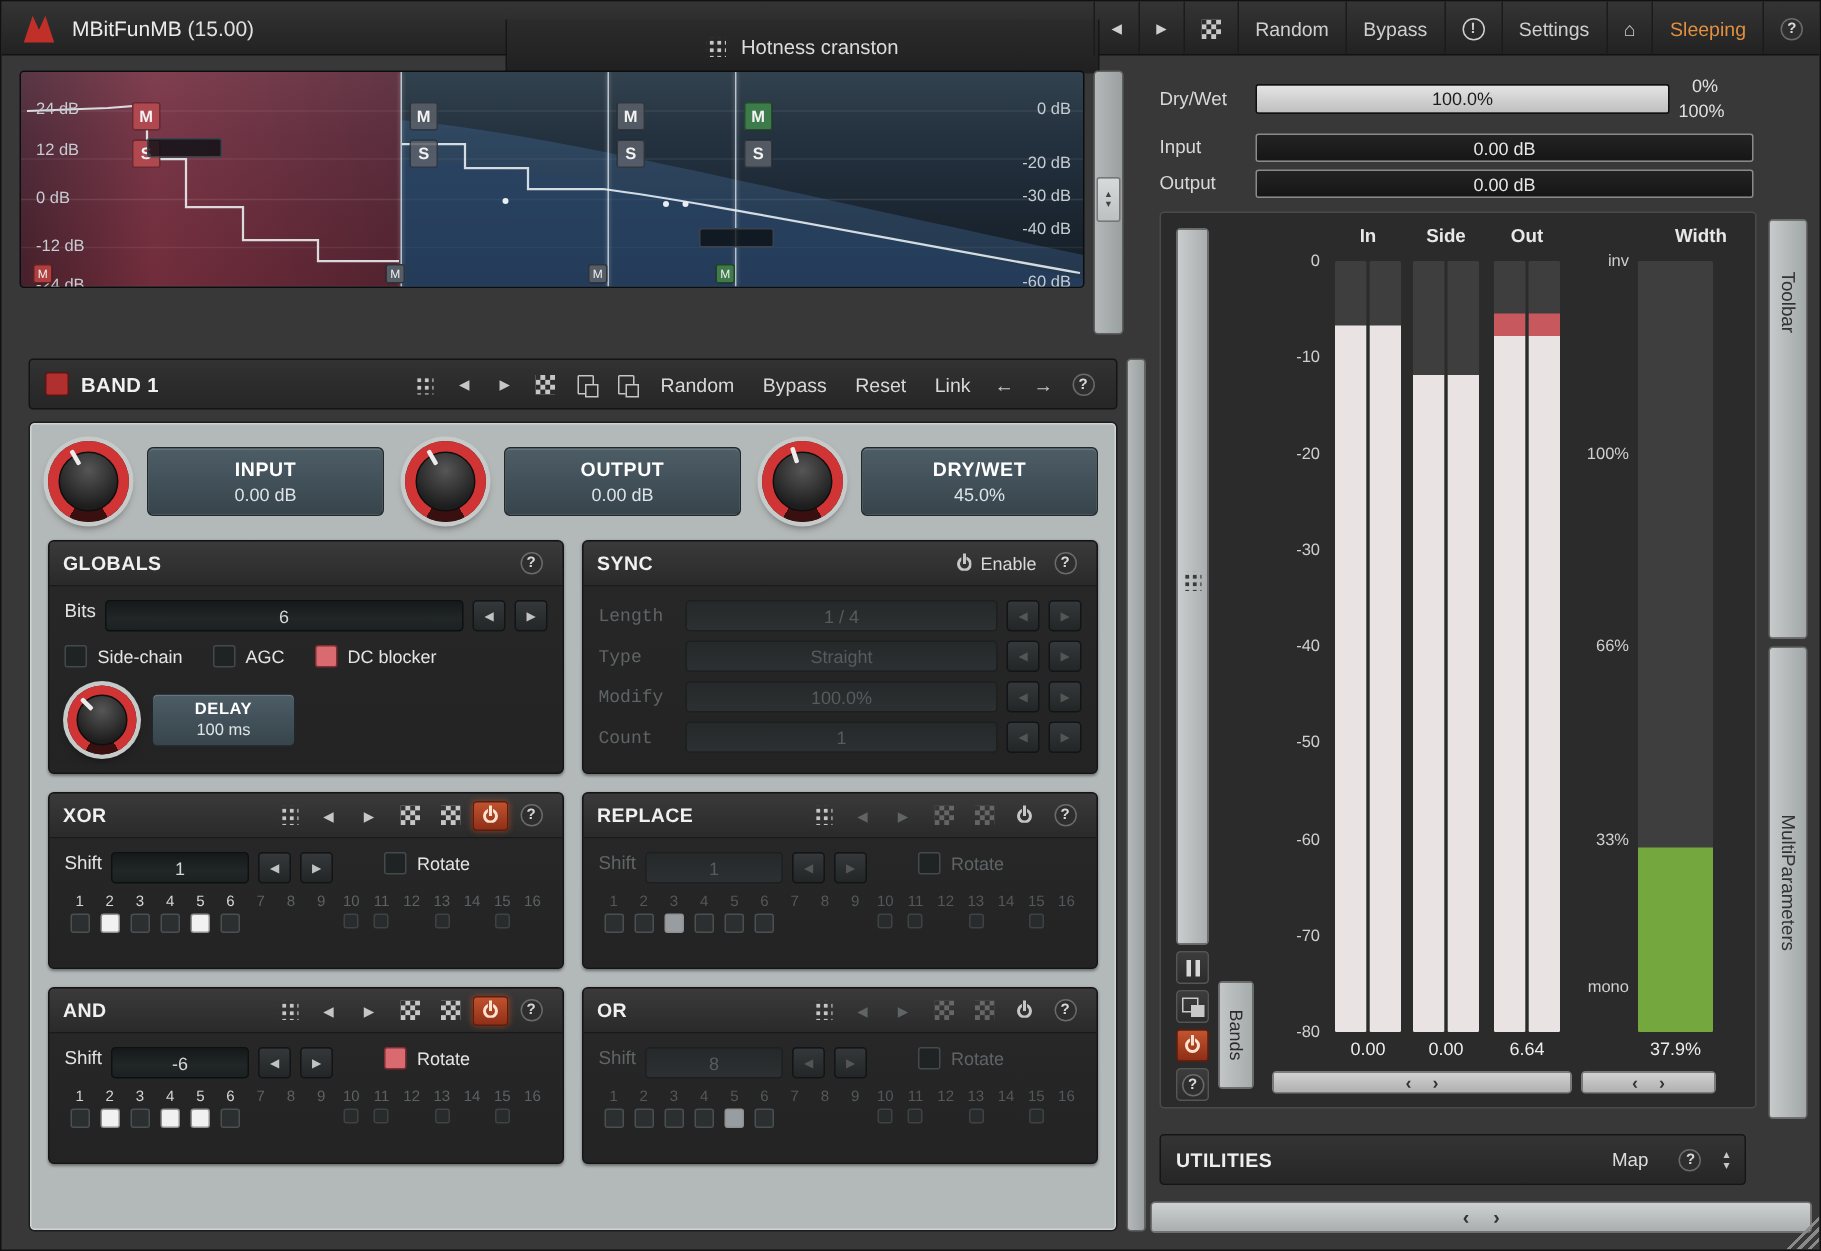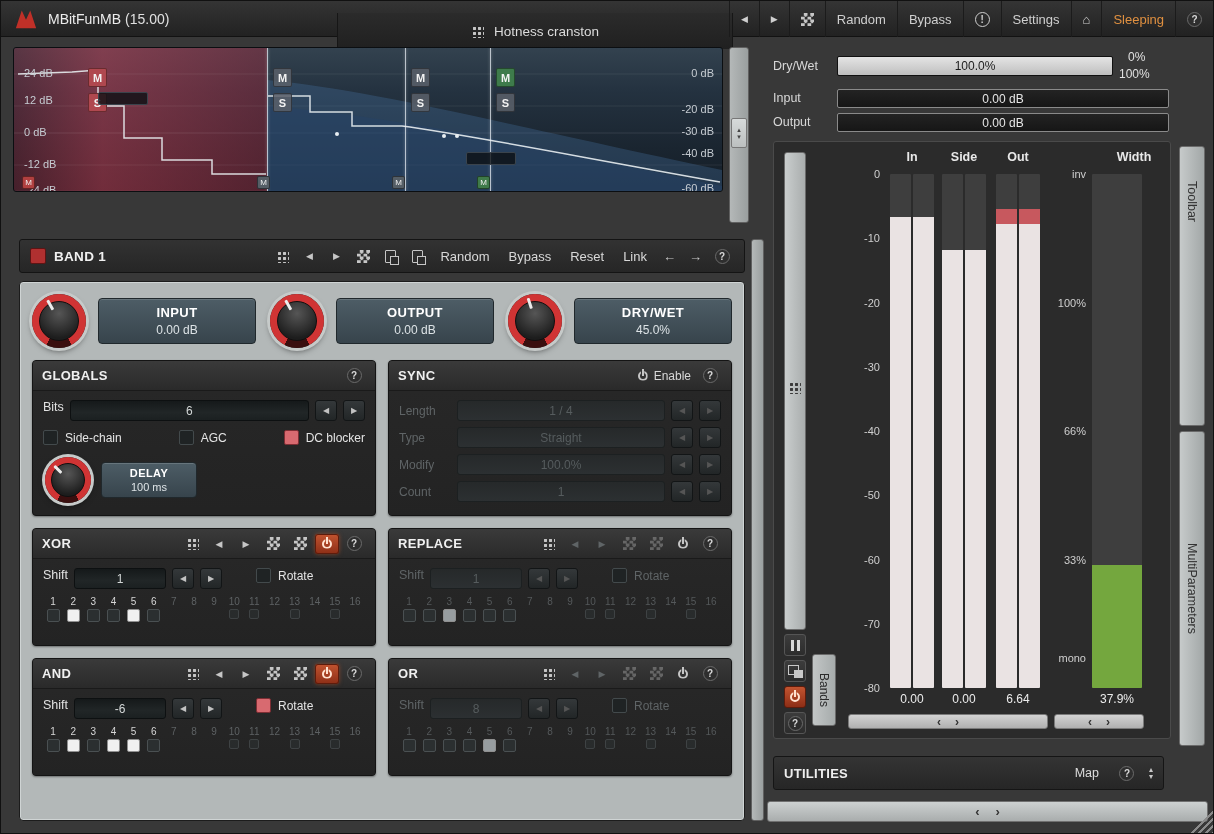--- a/index.html
+++ b/index.html
@@ -122,39 +122,39 @@
   .pwr-label { font-size:12px; margin-left:5px; color:#d8d8d8; }
   .row { display:flex; align-items:flex-start; gap:6px; }
   .lbl { font-size:12.5px; color:#e2e2e2; }
   .mslider { flex:1; height:21px; background:linear-gradient(#15191a,#212627 60%,#1b2021); border:1px solid #0d1011; border-radius:3px;
     display:flex; align-items:center; justify-content:center; color:#d4d8d8; font-size:12px; }
   .mslider.dim { color:#565c5e; background:linear-gradient(#26292a,#2c3032); border-color:#1c2021; }
   .mslider.shift { width:92px; flex:none; }
   .stepbtn { width:22px; height:21px; background:linear-gradient(#34383a,#222627); border:1px solid #121516; border-radius:3px;
     color:#c2c2c2; font-size:8px; display:flex; align-items:center; justify-content:center; flex:none; }
   .stepbtn.dim { color:#555; }
-  .chk-row { display:flex; gap:20px; margin-top:9px;justify-content:space-between; }
+  .chk-row { display:flex; gap:20px; margin-top:9px; }
   .chk-item { display:flex; align-items:center; gap:7px; font-size:12px; color:#e4e4e4; }
   .chk { width:15px; height:15px; background:#1f2324; border:1px solid #434a4c; border-radius:2px; flex:none; }
   .chk.red { background:#d86a70; border-color:#7e2e34; }
   .gknob-row { display:flex; gap:26px; margin-top:12px; padding-left:2px; }
   .knobgroup { display:flex; align-items:center; gap:10px; }
   .rot { margin-left:28px; }
   .section.disabled .rot, .section.disabled .lbl { color:#5f6466; }
   .bits-grid { display:grid; grid-template-columns:repeat(16,1fr); margin-top:7px; }
   .bit-cell { display:flex; flex-direction:column; align-items:center; gap:2px; height:31px; }
   .bit-num { font-size:10px; color:#5d6163; line-height:11px; }
   .bit-num.act { color:#d6d6d6; }
   .bit-sq { width:13px; height:13px; background:#2b2f30; border:1px solid #4a5052; border-radius:2px; }
   .bit-sq.dimsq { width:10px; height:10px; opacity:.7; }
   .bit-sq.on { background:#f1f1f1; border-color:#909090; }
   .section.disabled .bit-sq.on { background:#979da0; }
   .section.disabled .bit-num { color:#54585a; }
   .sync-row { display:flex; align-items:center; gap:6px; margin-bottom:6px; }
-  .sync-row .lbl { width:52px; color:#8f9496; font-size:12px; }
+  .sync-row .lbl { width:52px; color:#8f9496; font-size:12px;font-family:Liberation Mono, monospace; }
   
   .rp-label { position:absolute; color:#d8d8d8; font-size:12.5px; }
   .sl-drywet { position:absolute; left:836px; top:55px; width:276px; height:20px;
     background:linear-gradient(#e4e4e4,#bfbfbf); border:1px solid #111; border-radius:2px;
     display:flex; align-items:center; justify-content:center; color:#1c1c1c; font-size:12px; }
   .pct { position:absolute; color:#e0e0e0; font-size:12px; }
   .sl-dark { position:absolute; left:836px; width:332px; height:19px; background:linear-gradient(#232323,#161616);
     border:1px solid #8a8a8a; border-radius:2px; display:flex; align-items:center; justify-content:center; color:#e6e6e6; font-size:12px; }
   .meter-panel { position:absolute; left:772px; top:140px; width:398px; height:598px;
     background:#2b2b2b; border:1px solid #4a4a4a; border-radius:3px; }

